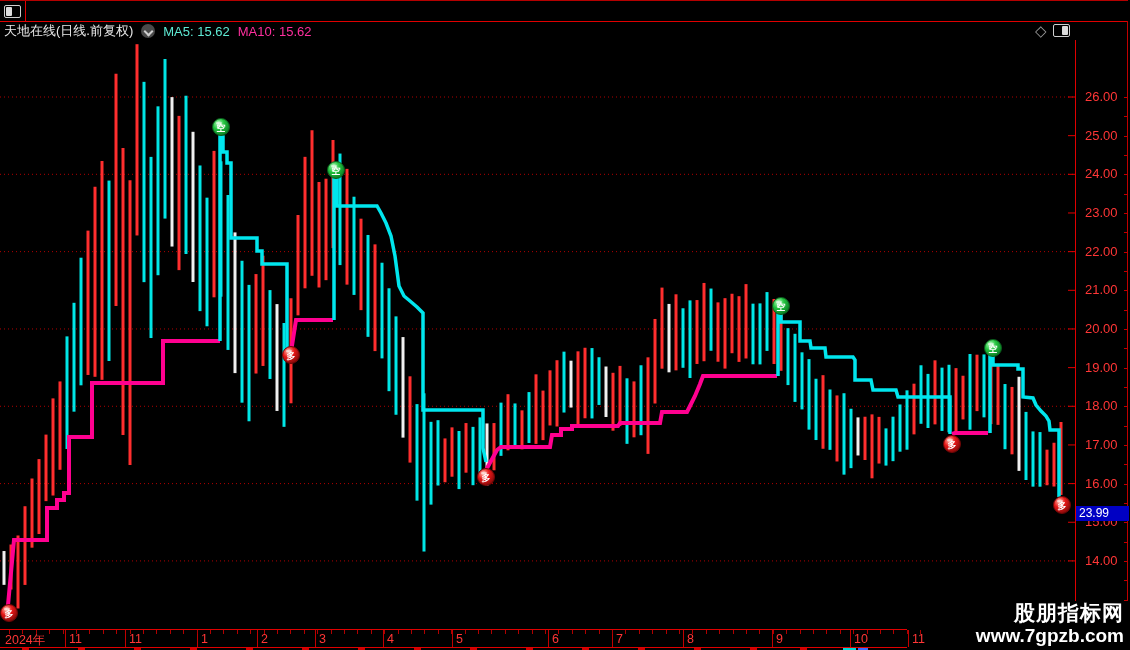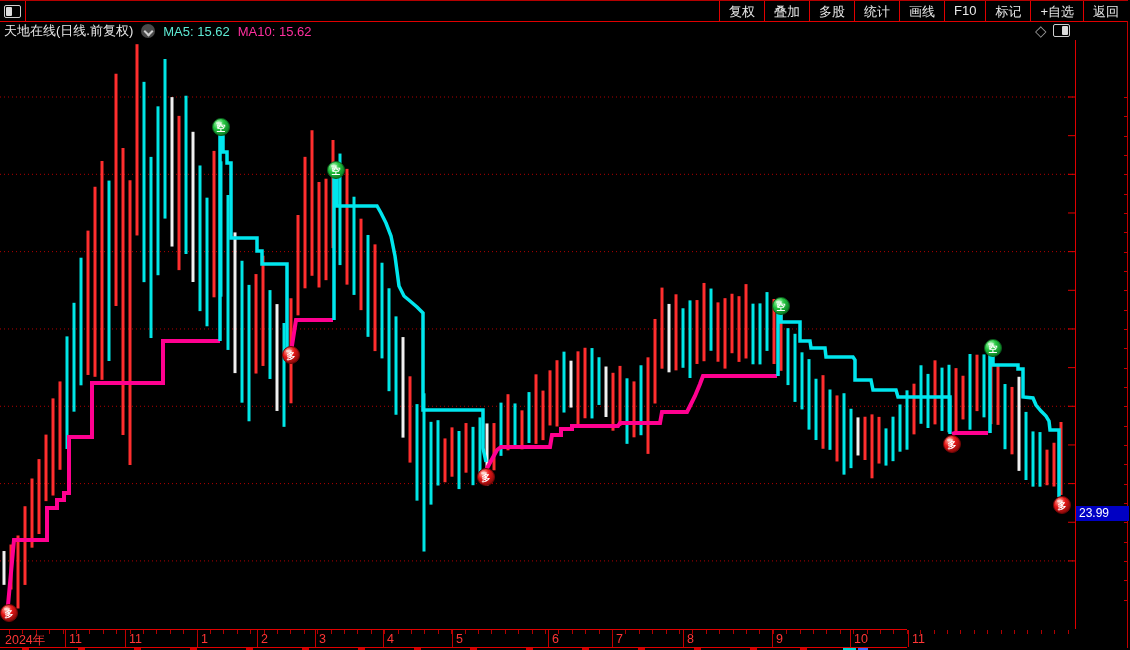--- a/index.html
+++ b/index.html
@@ -56,31 +56,20 @@
 </style>
 </head>
 <body>
 
 <div id="app">
 
   <div id="menubar">
     <div id="winicon">
       <span class="ic-panel lefthalf"></span>
     </div>
-    <nav id="menu-right">
-        <span class="mi">复权</span>
-        <span class="mi">叠加</span>
-        <span class="mi">多股</span>
-        <span class="mi">统计</span>
-        <span class="mi">画线</span>
-        <span class="mi">F10</span>
-        <span class="mi">标记</span>
-        <span class="mi">+自选</span>
-        <span class="mi">返回</span>
-      </nav>
   </div>
 
   <div id="titlebar">
     <span id="title">天地在线(日线.前复权)</span>
     <span class="chev"></span>
     <span id="ma5">MA5: 15.62</span>
     <span id="ma10">MA10: 15.62</span>
   </div>
   <div id="hdr-right">
     <span class="diamond">◇</span>
@@ -331,20 +320,35 @@
           </g>
           <g>
             <circle cx="1062" cy="465" r="8.5" fill="url(#rball)" stroke="#6e0606" stroke-width="1"></circle>
             <ellipse cx="1060" cy="461" rx="3" ry="1.6" fill="#fff" opacity="0.55"></ellipse>
             <text x="1062" y="468.5" text-anchor="middle" font-size="9" font-weight="bold" fill="#fff">多</text>
           </g>
         </g>
       </svg>
   </div>
 
+  <div id="yaxis">
+      <div class="ylab" style="top: 49px;">26.00</div>
+      <div class="ylab" style="top: 87.66px;">25.00</div>
+      <div class="ylab" style="top: 126.32px;">24.00</div>
+      <div class="ylab" style="top: 164.98px;">23.00</div>
+      <div class="ylab" style="top: 203.64px;">22.00</div>
+      <div class="ylab" style="top: 242.3px;">21.00</div>
+      <div class="ylab" style="top: 280.96px;">20.00</div>
+      <div class="ylab" style="top: 319.62px;">19.00</div>
+      <div class="ylab" style="top: 358.28px;">18.00</div>
+      <div class="ylab" style="top: 396.94px;">17.00</div>
+      <div class="ylab" style="top: 435.6px;">16.00</div>
+      <div class="ylab" style="top: 474.26px;">15.00</div>
+      <div class="ylab" style="top: 512.92px;">14.00</div>
+    </div>
   <div id="rightborder"></div>
   <div id="lastprice">23.99</div>
 
   <div id="xaxis">
       <div class="xlab" style="left: 5px;">2024年</div>
       <div class="xsep" style="left: 65px;"></div>
       <div class="xlab" style="left: 69px;">11</div>
       <div class="xsep" style="left: 125px;"></div>
       <div class="xlab" style="left: 129px;">11</div>
       <div class="xsep" style="left: 197px;"></div>
@@ -463,20 +467,24 @@
       <div class="dsh" style="left: 526px;"></div>
       <div class="dsh" style="left: 582px;"></div>
       <div class="dsh" style="left: 638px;"></div>
       <div class="dsh" style="left: 694px;"></div>
       <div class="dsh" style="left: 750px;"></div>
       <div class="dsh" style="left: 800px;"></div>
       <div class="cy" style="left: 843px;"></div>
       <div class="bl" style="left: 858px;"></div>
     </div>
 
+  <div id="watermark">
+    <div class="wm1">股朋指标网</div>
+    <div class="wm2">www.7gpzb.com</div>
+  </div>
 
 <div class="rtick" style="top: 97px;"></div>
     <div class="rtick" style="top: 116px;"></div>
     <div class="rtick" style="top: 136px;"></div>
     <div class="rtick" style="top: 155px;"></div>
     <div class="rtick" style="top: 174px;"></div>
     <div class="rtick" style="top: 194px;"></div>
     <div class="rtick" style="top: 213px;"></div>
     <div class="rtick" style="top: 232px;"></div>
     <div class="rtick" style="top: 252px;"></div>

